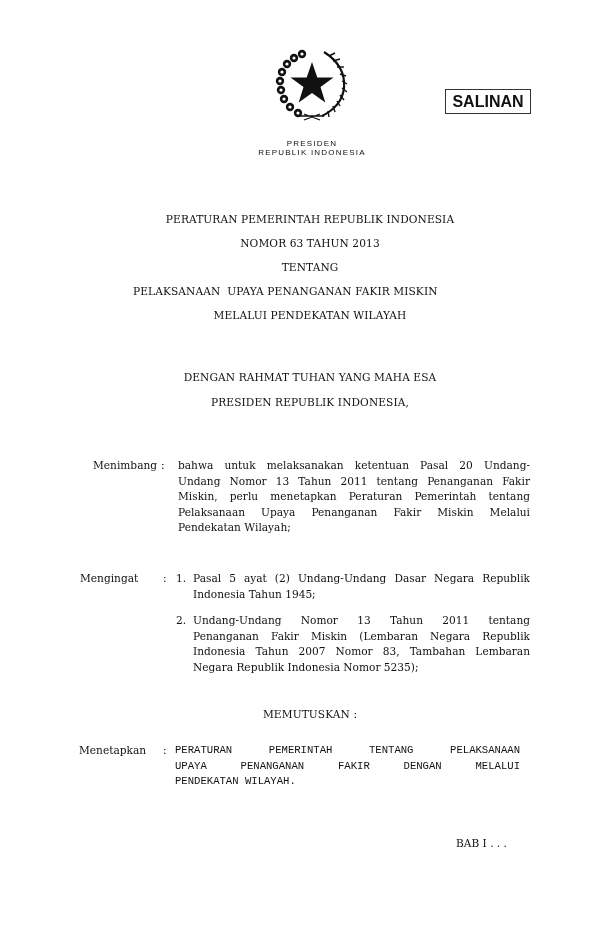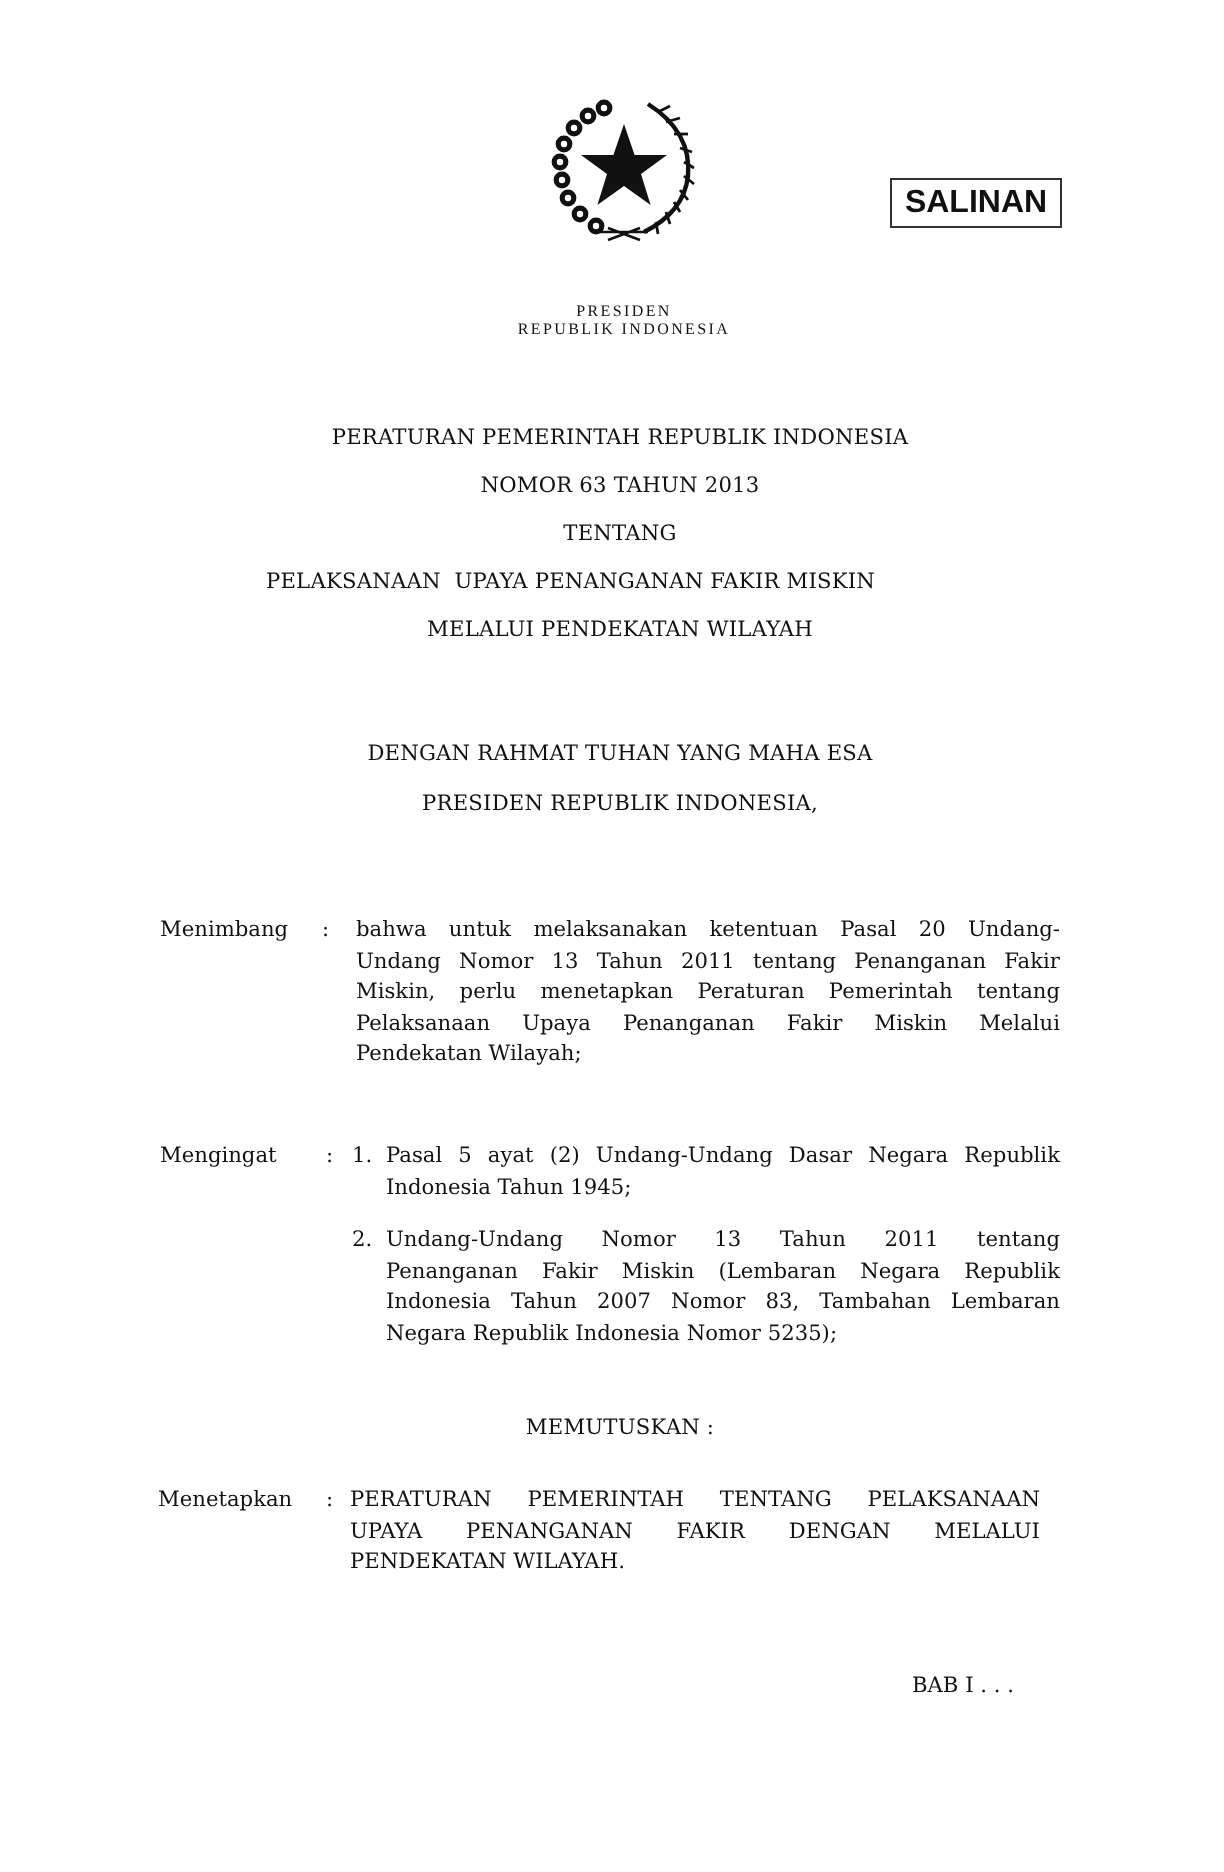--- a/index.html
+++ b/index.html
@@ -1,21 +1,21 @@
 <!DOCTYPE html>
 <html><head>
 <meta charset="utf-8">
 <style>
   html, body { margin:0; padding:0; background:#fff; }
   body { width:612px; height:936px; position:relative; overflow:hidden;
          font-family:"DejaVu Serif", "Liberation Serif", serif; color:#111; }
   .abs { position:absolute; }
   .center { position:absolute; left:4px; width:612px; text-align:center; }
   .hdr { font-size:10.6px; letter-spacing:0.1px; }
-  .emblem-label { font-family:Liberation Serif, serif; font-size:8px; letter-spacing:1.2px; line-height:9px; text-align:center;margin-top:12px; }
+  .emblem-label { font-family:Liberation Sans, sans-serif; font-size:8px; letter-spacing:1.2px; line-height:9px; text-align:center; }
   .salinan { left:445px; top:89px; width:86px; height:25px; border:1.3px solid #333;
              font-family:"Liberation Sans","DejaVu Sans",sans-serif; font-weight:bold; font-size:16px;
              display:flex; align-items:center; justify-content:center; box-sizing:border-box; }
   .lbl { font-size:10.6px; }
   .body { font-size:10.6px; line-height:15.6px; text-align:justify; }
   .body .line { display:block; text-align:justify; text-align-last:justify; white-space:nowrap; }
   .body .line.last { text-align-last:left; }
 </style>
 </head>
 <body>
@@ -74,21 +74,21 @@
 
 <div class="center hdr" style="top:213px;">PERATURAN PEMERINTAH REPUBLIK INDONESIA</div>
 <div class="center hdr" style="top:237px;">NOMOR 63 TAHUN 2013</div>
 <div class="center hdr" style="top:261px;">TENTANG</div>
 <div class="abs hdr" style="left:133px; top:285px; white-space:pre;">PELAKSANAAN  UPAYA PENANGANAN FAKIR MISKIN</div>
 <div class="center hdr" style="top:309px;">MELALUI PENDEKATAN WILAYAH</div>
 
 <div class="center hdr" style="top:371px;">DENGAN RAHMAT TUHAN YANG MAHA ESA</div>
 <div class="center hdr" style="top:396px;">PRESIDEN REPUBLIK INDONESIA,</div>
 
-<div class="abs lbl" style="left:80px; top:459px;">Menimbang</div>
+<div class="abs lbl" style="left:93px; top:459px;">Menimbang</div>
 <div class="abs lbl" style="left:161px; top:459px;">:</div>
 <div class="abs body" style="left:178px; top:458px; width:352px;">
   <span class="line">bahwa untuk melaksanakan  ketentuan Pasal 20 Undang-</span>
   <span class="line">Undang Nomor 13 Tahun 2011 tentang Penanganan Fakir</span>
   <span class="line">Miskin, perlu menetapkan Peraturan Pemerintah tentang</span>
   <span class="line">Pelaksanaan  Upaya Penanganan  Fakir Miskin Melalui</span>
   <span class="line last">Pendekatan Wilayah;</span>
 </div>
 
 <div class="abs lbl" style="left:80px; top:572px;">Mengingat</div>
@@ -105,19 +105,19 @@
   <span class="line">Undang-Undang Nomor 13 Tahun 2011 tentang</span>
   <span class="line">Penanganan Fakir Miskin (Lembaran Negara Republik</span>
   <span class="line">Indonesia Tahun 2007 Nomor 83, Tambahan Lembaran</span>
   <span class="line last">Negara Republik Indonesia Nomor 5235);</span>
 </div>
 
 <div class="center hdr" style="top:708px;">MEMUTUSKAN :</div>
 
 <div class="abs lbl" style="left:79px; top:744px;">Menetapkan</div>
 <div class="abs lbl" style="left:163px; top:744px;">:</div>
-<div class="abs body" style="left:175px; top:743px; width:345px;">
+<div class="abs body" style="left:175px; top:743px; width:345px;font-family:Liberation Mono, monospace;">
   <span class="line">PERATURAN PEMERINTAH TENTANG PELAKSANAAN</span>
   <span class="line">UPAYA PENANGANAN FAKIR DENGAN MELALUI</span>
   <span class="line last">PENDEKATAN WILAYAH.</span>
 </div>
 
 <div class="abs lbl" style="left:456px; top:837px;">BAB I . . .</div>
 
 </body></html>

